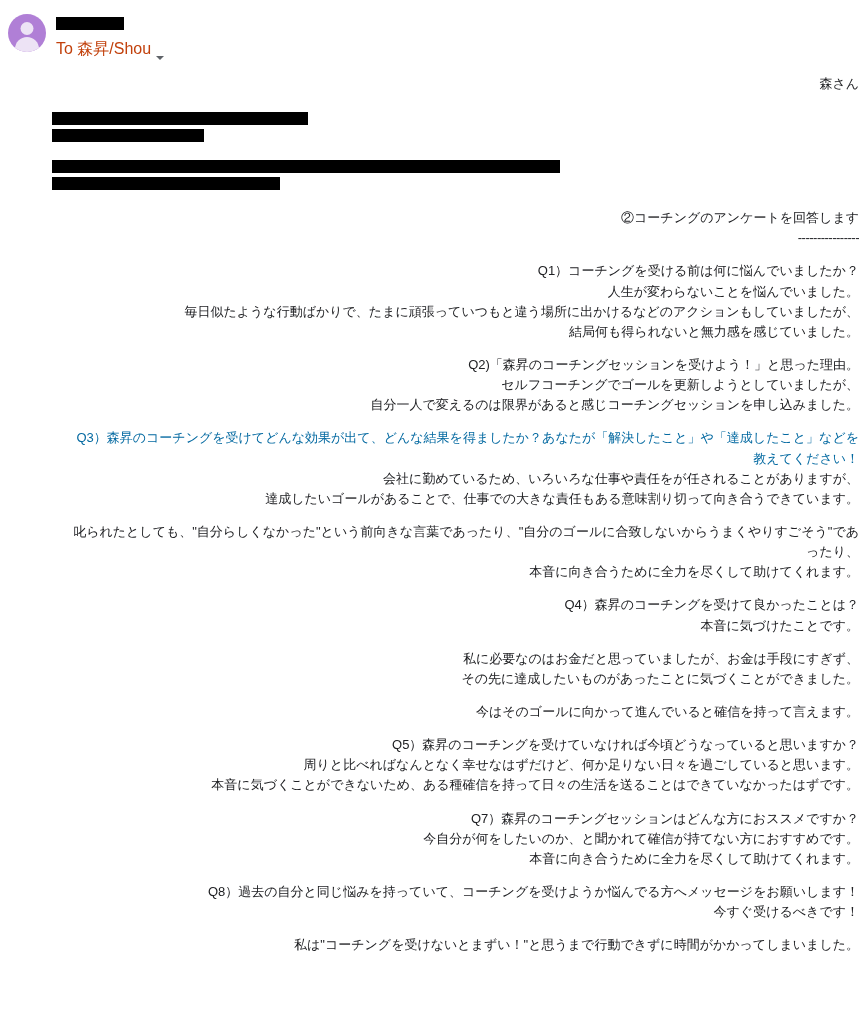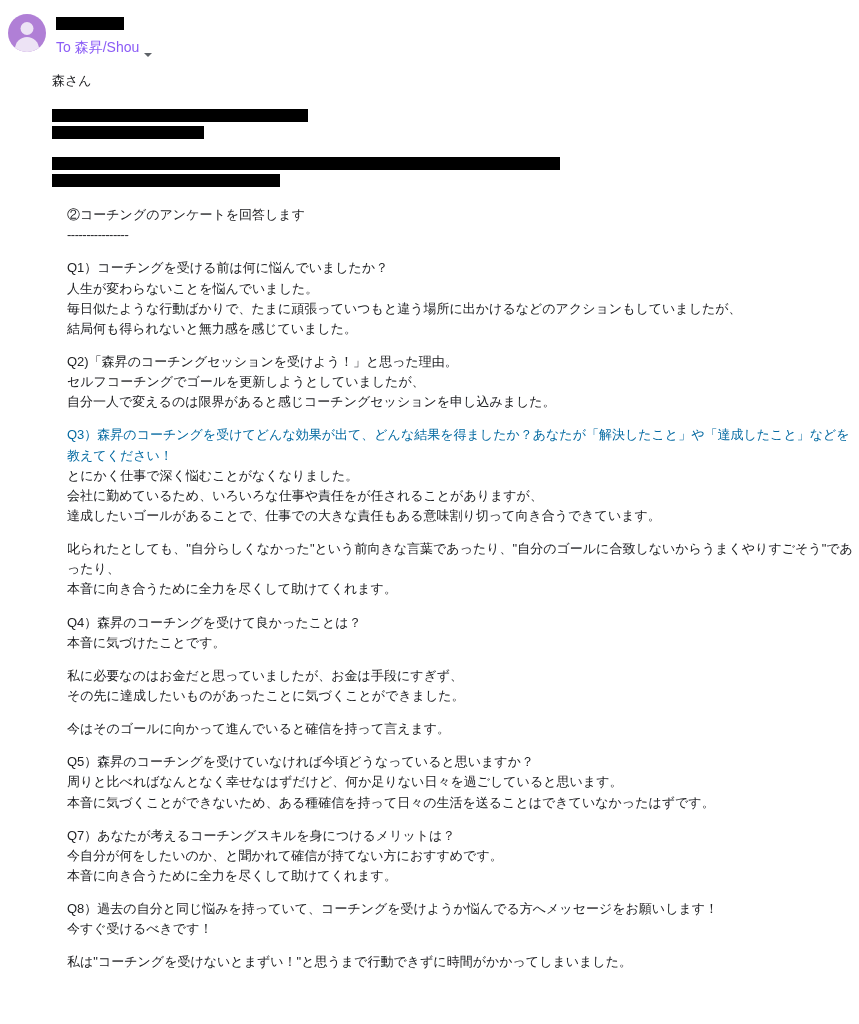--- a/index.html
+++ b/index.html
@@ -64,41 +64,42 @@
   }
   .sender-name-redacted {
     display: inline-block;
     width: 68px;
     height: 13px;
     background: #000000;
     vertical-align: middle;
   }
   .recipient-row {
     margin-top: 7px;
-    font-size: 14px;
-    color: #8b5cf6;
+    font-size: 16px;
+    color: #c2410c;
     display: flex;
     align-items: flex-end;
   }
   .recipient-row .caret {
     margin-left: 5px;
     width: 0;
     height: 0;
     border-left: 4px solid transparent;
     border-right: 4px solid transparent;
     border-top: 4px solid #5f6368;
     display: inline-block;
   }
 
   
   .msg-body {
     padding: 14px 0 0 52px;
     font-size: 13px;
     line-height: 1.55;
     color: #202124;
+    text-align: right;
   }
   .para {
     margin: 0 0 4px 0;
     white-space: pre-wrap;
   }
 
   .redact-block {
     margin-top: 18px;
   }
   .redact-bar {
@@ -173,21 +174,20 @@
           <p class="q-line">毎日似たような行動ばかりで、たまに頑張っていつもと違う場所に出かけるなどのアクションもしていましたが、</p>
           <p class="q-line">結局何も得られないと無力感を感じていました。</p>
         </div>
         <div class="block">
           <p class="q-line">Q2)「森昇のコーチングセッションを受けよう！」と思った理由。</p>
           <p class="q-line">セルフコーチングでゴールを更新しようとしていましたが、</p>
           <p class="q-line">自分一人で変えるのは限界があると感じコーチングセッションを申し込みました。</p>
         </div>
         <div class="block">
           <p class="q-line q-highlight">Q3）森昇のコーチングを受けてどんな効果が出て、どんな結果を得ましたか？あなたが「解決したこと」や「達成したこと」などを教えてください！</p>
-          <p class="q-line">とにかく仕事で深く悩むことがなくなりました。</p>
           <p class="q-line">会社に勤めているため、いろいろな仕事や責任をが任されることがありますが、</p>
           <p class="q-line">達成したいゴールがあることで、仕事での大きな責任もある意味割り切って向き合うできています。</p>
         </div>
         <div class="block">
           <p class="q-line">叱られたとしても、"自分らしくなかった"という前向きな言葉であったり、"自分のゴールに合致しないからうまくやりすごそう"であったり、</p>
           <p class="q-line">本音に向き合うために全力を尽くして助けてくれます。</p>
         </div>
         <div class="block">
           <p class="q-line">Q4）森昇のコーチングを受けて良かったことは？</p>
           <p class="q-line">本音に気づけたことです。</p>
@@ -198,21 +198,21 @@
         </div>
         <div class="block">
           <p class="q-line">今はそのゴールに向かって進んでいると確信を持って言えます。</p>
         </div>
         <div class="block">
           <p class="q-line">Q5）森昇のコーチングを受けていなければ今頃どうなっていると思いますか？</p>
           <p class="q-line">周りと比べればなんとなく幸せなはずだけど、何か足りない日々を過ごしていると思います。</p>
           <p class="q-line">本音に気づくことができないため、ある種確信を持って日々の生活を送ることはできていなかったはずです。</p>
         </div>
         <div class="block">
-          <p class="q-line">Q7）あなたが考えるコーチングスキルを身につけるメリットは？</p>
+          <p class="q-line">Q7）森昇のコーチングセッションはどんな方におススメですか？</p>
           <p class="q-line">今自分が何をしたいのか、と聞かれて確信が持てない方におすすめです。</p>
           <p class="q-line">本音に向き合うために全力を尽くして助けてくれます。</p>
         </div>
         <div class="block">
           <p class="q-line">Q8）過去の自分と同じ悩みを持っていて、コーチングを受けようか悩んでる方へメッセージをお願いします！</p>
           <p class="q-line">今すぐ受けるべきです！</p>
         </div>
         <div class="block">
           <p class="q-line">私は"コーチングを受けないとまずい！"と思うまで行動できずに時間がかかってしまいました。</p>
         </div>

